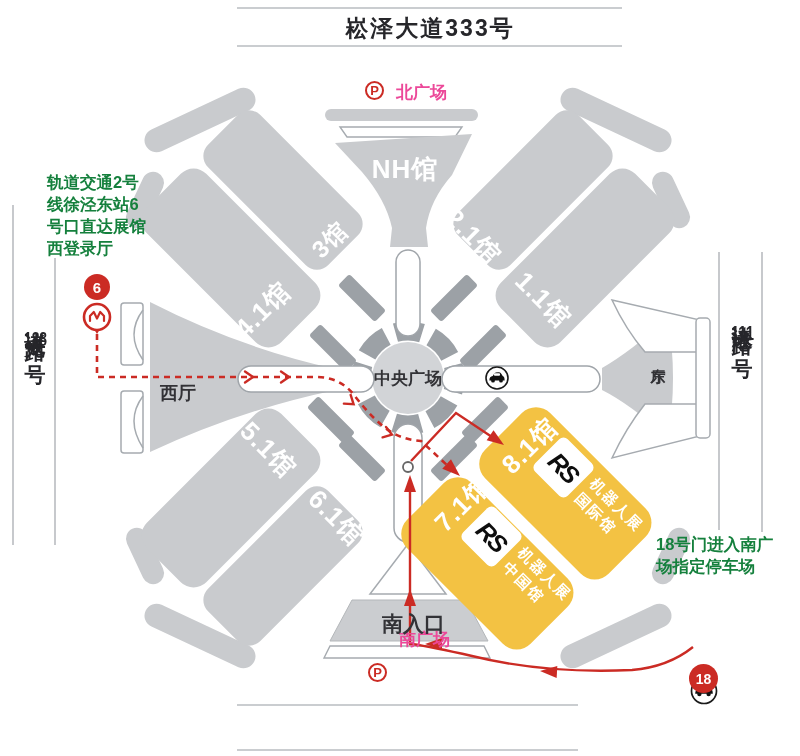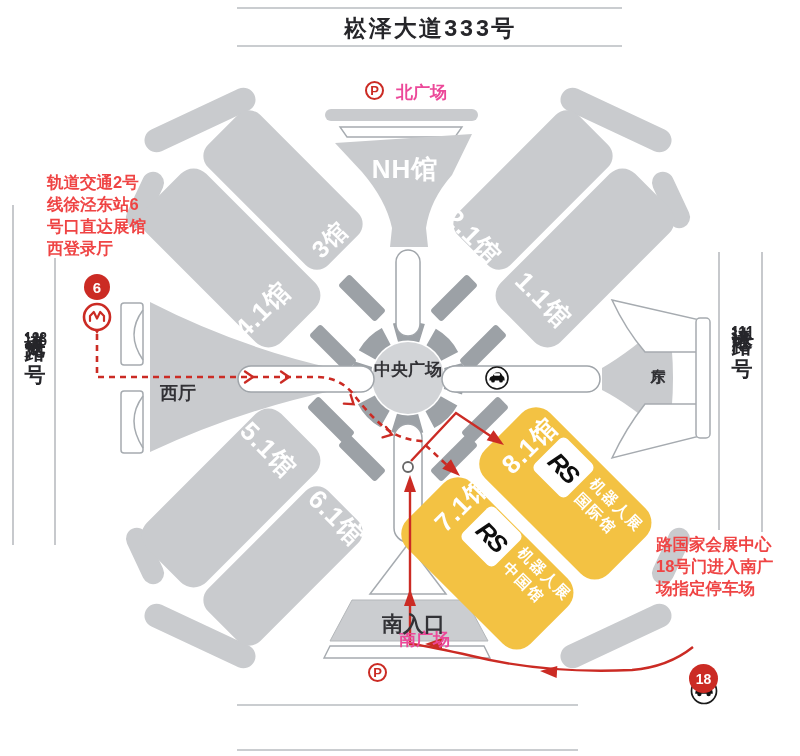--- a/index.html
+++ b/index.html
@@ -1,24 +1,24 @@
 <!DOCTYPE html>
 <html><head>
 <meta charset="utf-8">
 <style>
   html,body{margin:0;padding:0;background:#fff;}
   #stage{position:relative;width:800px;height:756px;background:#fff;overflow:hidden;
          font-family:"Liberation Sans","DejaVu Sans",sans-serif;}
   #stage svg{position:absolute;left:0;top:0;}
   .lbl{position:absolute;white-space:nowrap;color:#222;}
-  .road-h{width:390px;text-align:center;font-size:23px;font-weight:600;letter-spacing:2px;color:#26262a;font-family:Liberation Mono, monospace;}
+  .road-h{width:390px;text-align:center;font-size:23px;font-weight:600;letter-spacing:2px;color:#26262a;}
   .road-v{writing-mode:vertical-lr;text-orientation:upright;font-size:21px;font-weight:600;
           letter-spacing:4px;color:#26262a;}
   .road-v .tcu{text-combine-upright:all;}
-  .note{position:absolute;font-size:16.5px;line-height:1.34;font-weight:600;color:#ef4444;}
+  .note{position:absolute;font-size:16.5px;line-height:1.34;font-weight:600;color:#15803d;}
   .badge{position:absolute;background:#CB2B24;color:#fff;border-radius:50%;display:flex;
          align-items:center;justify-content:center;font-weight:700;}
   .picon{position:absolute;width:19px;height:19px;border:2px solid #CB2B24;border-radius:50%;
          color:#CB2B24;font-weight:700;font-size:13px;display:flex;align-items:center;justify-content:center;box-sizing:border-box;}
   .plaza-name{font-size:17px;font-weight:600;color:#ec4899;}
   .hall-lbl{position:absolute;color:#fff;font-weight:700;font-size:26px;letter-spacing:1px;
             transform-origin:center;white-space:nowrap;}
   .dark-lbl{position:absolute;font-weight:700;color:#323236;white-space:nowrap;}
   .center-lbl{transform:translate(-50%,-50%);}
   .vtext{writing-mode:vertical-lr;text-orientation:upright;}
@@ -229,21 +229,20 @@
 </div>
 
 <div class="note" style="left:47px;top:171px;">
   <div>轨道交通2号</div>
   <div>线徐泾东站6</div>
   <div>号口直达展馆</div>
   <div>西登录厅</div>
 </div>
 
 <div class="note" style="left:656px;top:533px;">
-  <div>路国家会展中心</div>
   <div>18号门进入南广</div>
   <div>场指定停车场</div>
 </div>
 
 <div class="badge" style="left:84px;top:274px;width:26px;height:26px;font-size:15px;">6</div>
 <div class="badge" style="left:689px;top:640px;width:29px;height:29px;font-size:14px;margin-top:24px;">18</div>
 
 <div class="picon" style="left:365px;top:81px;">P</div>
 <div class="lbl plaza-name" style="left:396px;top:81px;">北广场</div>
 
@@ -253,21 +252,21 @@
 <div class="hall-lbl" style="left:330px;top:240px;transform:translate(-50%,-50%) rotate(-45deg);font-size:24px;">3馆</div>
 <div class="hall-lbl" style="left:263px;top:310px;transform:translate(-50%,-50%) rotate(-45deg);">4.1馆</div>
 <div class="hall-lbl" style="left:473px;top:237px;transform:translate(-50%,-50%) rotate(45deg);">2.1馆</div>
 <div class="hall-lbl" style="left:543px;top:300px;transform:translate(-50%,-50%) rotate(45deg);">1.1馆</div>
 <div class="hall-lbl" style="left:268px;top:450px;transform:translate(-50%,-50%) rotate(45deg);">5.1馆</div>
 <div class="hall-lbl" style="left:336px;top:518px;transform:translate(-50%,-50%) rotate(45deg);">6.1馆</div>
 <div class="hall-lbl" style="left:463px;top:504px;transform:translate(-50%,-50%) rotate(-45deg);">7.1馆</div>
 <div class="hall-lbl" style="left:530px;top:446px;transform:translate(-50%,-50%) rotate(-45deg);">8.1馆</div>
 <div class="hall-lbl" style="left:405px;top:169px;transform:translate(-50%,-50%);font-size:26px;">NH馆</div>
 
-<div class="dark-lbl center-lbl" style="left:408px;top:369px;position:absolute;font-size:17px;transform:translate(-50%,-50%);">中央广场</div>
+<div class="dark-lbl center-lbl" style="left:408px;top:378px;position:absolute;font-size:17px;transform:translate(-50%,-50%);">中央广场</div>
 <div class="dark-lbl" style="left:160px;top:381px;font-size:18px;">西厅</div>
 <div class="dark-lbl vtext" style="left:648px;top:355px;font-size:15px;letter-spacing:3px;">东厅</div>
 <div class="dark-lbl" style="left:382px;top:610px;font-size:21px;">南入口</div>
 
 <div class="rs-block" style="left:590px;top:494px;transform:translate(-50%,-50%) rotate(45deg);">
   <div class="rs-logo">RS</div>
   <div class="rs-names">
     <span>机器人展</span>
     <span>国际馆</span>
   </div>

